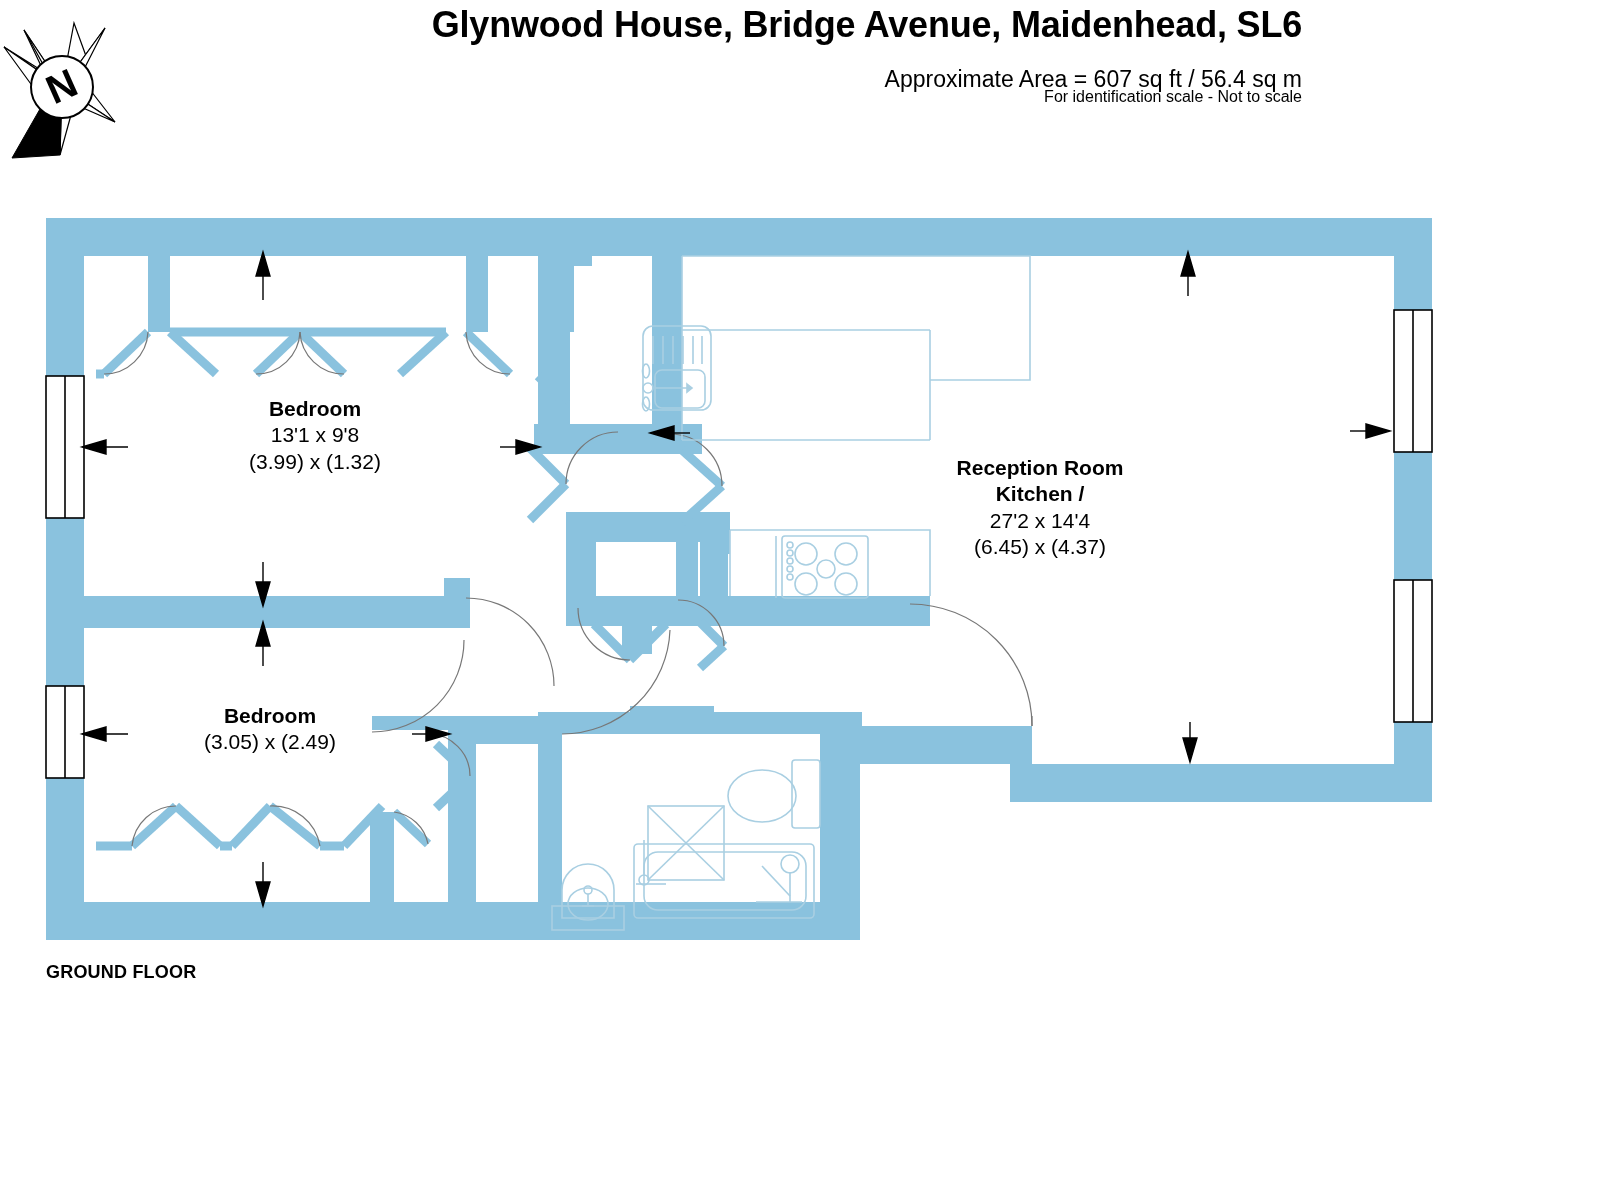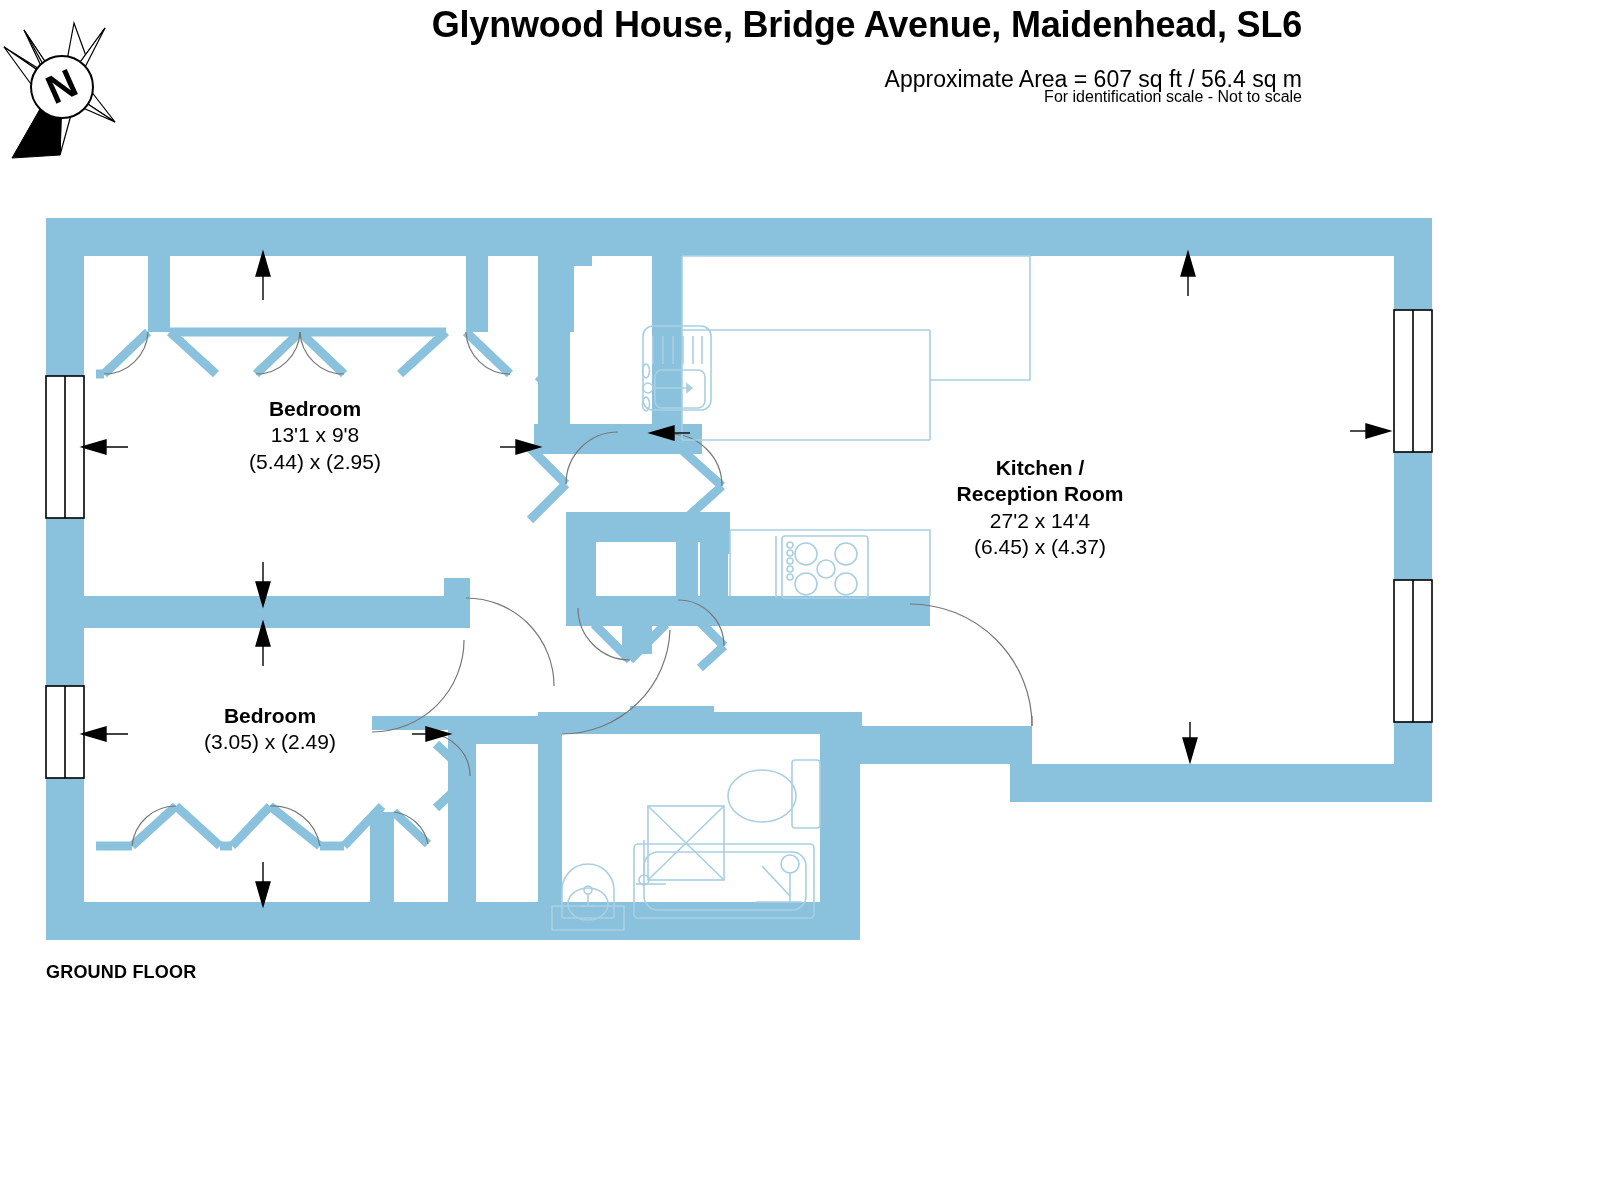--- a/index.html
+++ b/index.html
@@ -412,31 +412,31 @@
         <line x1="1190" y1="722" x2="1190" y2="752"></line>
         <polygon points="1190,762 1183,738 1197,738"></polygon>
       </g>
     </g>
   </svg>
 
   
   <div class="room-label" id="label-bed1">
     <span class="rname">Bedroom</span>
     <span class="rdim">13'1 x 9'8</span>
-    <span class="rdim">(5.44) x (2.95)</span>
+    <span class="rdim">(3.99) x (1.32)</span>
   </div>
 
   <div class="room-label" id="label-bed2">
     <span class="rname">Bedroom</span>
     <span class="rdim">(3.05) x (2.49)</span>
   </div>
 
   <div class="room-label" id="label-kitchen">
+    <span class="rname">Reception Room</span>
     <span class="rname">Kitchen /</span>
-    <span class="rname">Reception Room</span>
     <span class="rdim">27'2 x 14'4</span>
     <span class="rdim">(6.45) x (4.37)</span>
   </div>
 
   <div id="floor-label">GROUND FLOOR</div>
 </div>
 
 <div id="footer">
   
 

